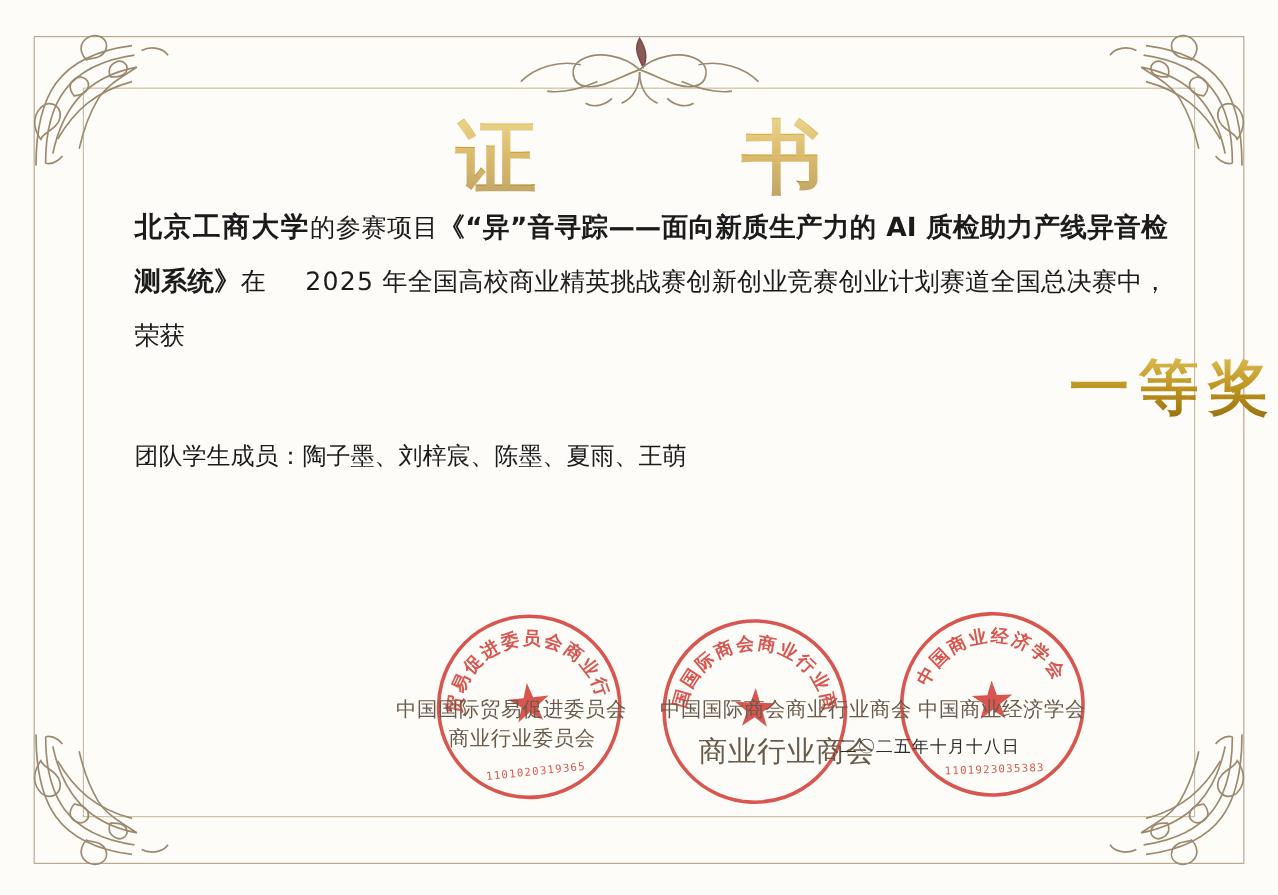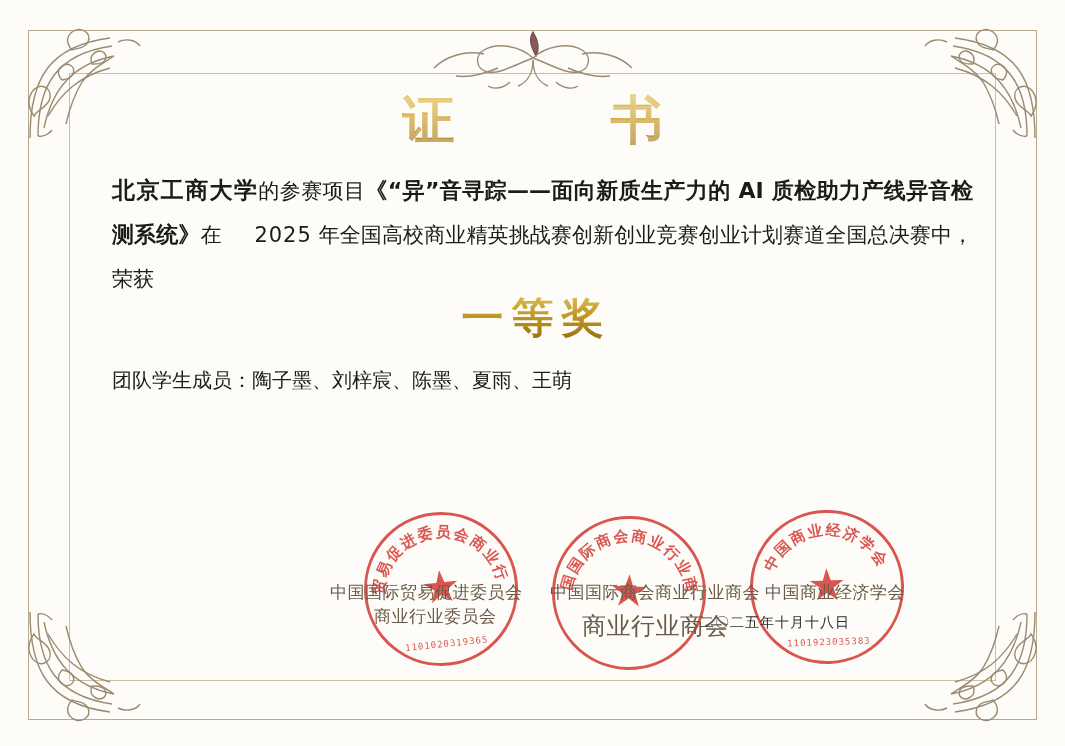--- a/index.html
+++ b/index.html
@@ -54,21 +54,21 @@
   }
 
   
   .cert-title {
     position: absolute;
     left: 0;
     right: 0;
     top: 86px;
     text-align: center;
     font-family: Liberation Mono, monospace;
-    font-size: 52px;
+    font-size: 67px;
     font-weight: bold;
     letter-spacing: 52px;
     text-indent: 52px;
     color: #c9a227;
     background: linear-gradient(180deg, #e8cc62 0%, #c8961f 48%, #8d6a12 100%);
     -webkit-background-clip: text;
     background-clip: text;
     -webkit-text-fill-color: transparent;
     text-shadow: 0 1px 0 rgba(255,255,255,0.35);
   }
@@ -95,23 +95,23 @@
     font-size: 22px;
   }
   .year-num { letter-spacing: 1px; margin-left: 26px; }
 
   
   .award-line {
     position: absolute;
     left: 0;
     right: 0;
     top: 290px;
-    text-align: center;
+    text-align: right;
     font-family: "DejaVu Serif", "Liberation Serif", serif;
-    font-size: 42px;
+    font-size: 50px;
     font-weight: bold;
     letter-spacing: 8px;
     text-indent: 8px;
     color: #b8941f;
     background: linear-gradient(180deg, #e2c65a 0%, #b98f1c 55%, #8a6810 100%);
     -webkit-background-clip: text;
     background-clip: text;
     -webkit-text-fill-color: transparent;
   }
 

